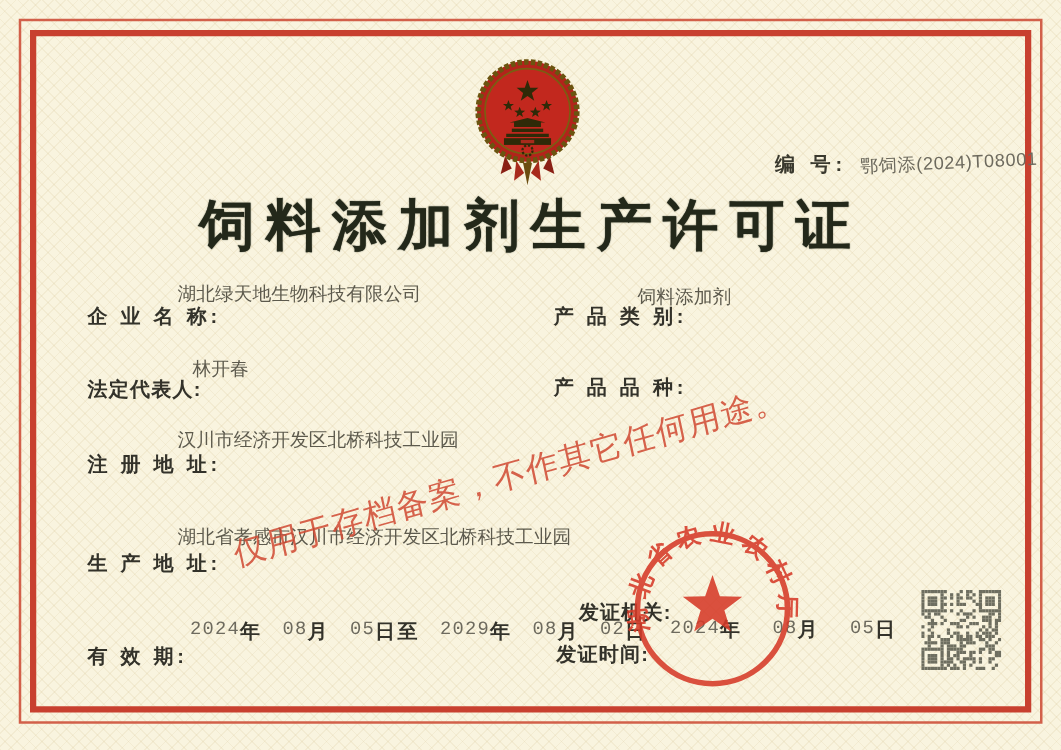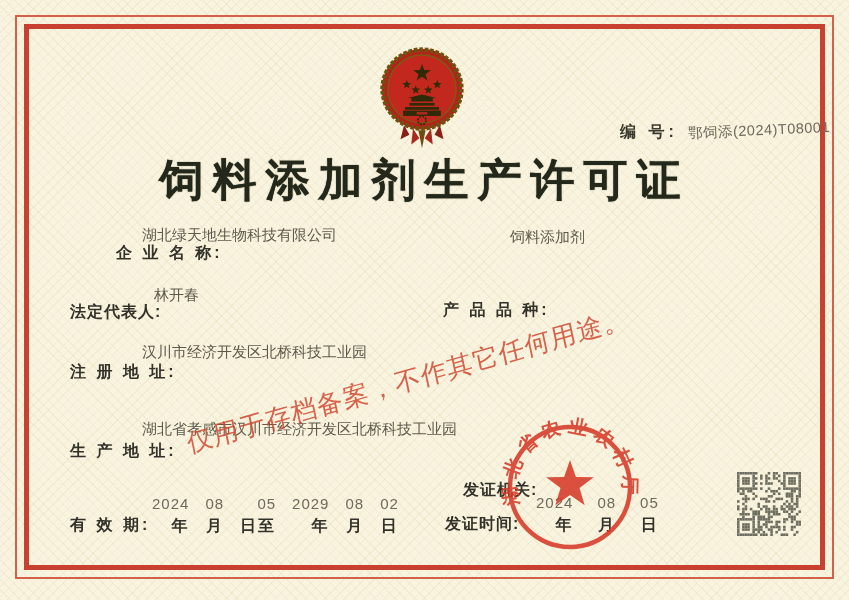--- a/index.html
+++ b/index.html
@@ -42,21 +42,21 @@
   .label.tight{letter-spacing:1px;}
   .value{
     position:absolute;font-size:15px;color:#5d5a4d;white-space:nowrap;
   }
   .varieties{
     position:absolute;left:509px;top:281px;width:318px;
     font-size:14.5px;line-height:27px;color:#5d5a4d;
     text-align:justify;white-space:normal;
   }
   .date-row{position:absolute;display:flex;gap:16px;}
-  .date-unit{display:flex;flex-direction:column;align-items:flex-end;}
+  .date-unit{display:flex;align-items:flex-end;font-family:Liberation Mono, monospace;}
   .date-unit .num{font-size:15px;color:#6d6a5e;letter-spacing:1px;height:21px;}
   .date-unit .unit{font-size:16px;font-weight:bold;color:#33322a;letter-spacing:2px;}
   .stamp{position:absolute;left:497px;top:414px;width:146px;height:146px;opacity:.88;}
   .qr{position:absolute;left:737px;top:471px;width:64px;height:66px;}
   .watermark{
     position:absolute;left:408px;top:381px;width:480px;
     transform:translate(-50%,-50%) rotate(-16deg) skewX(-4deg);
     font-family:"DejaVu Serif","Liberation Serif",serif;
     font-size:26px;letter-spacing:1px;color:#d04932;opacity:.85;
     text-align:center;white-space:nowrap;pointer-events:none;
@@ -101,21 +101,21 @@
   </div>
 
   <div class="cert-number">
     <span class="lbl">编 号:</span>
     <span class="val">鄂饲添(2024)T08001</span>
   </div>
 
   <div class="cert-title">饲料添加剂生产许可证</div>
 
   <div class="value" style="left:142px;top:226px;">湖北绿天地生物科技有限公司</div>
-  <div class="label" style="left:70px;top:243px;margin-left:46px;">企 业 名 称:</div>
+  <div class="label" style="left:70px;top:243px;">企 业 名 称:</div>
 
   <div class="value" style="left:142px;top:286px;margin-left:12px;">林开春</div>
   <div class="label tight" style="left:70px;top:302px;">法定代表人:</div>
 
   <div class="value" style="left:142px;top:343px;">汉川市经济开发区北桥科技工业园</div>
   <div class="label" style="left:70px;top:362px;">注 册 地 址:</div>
 
   <div class="value" style="left:142px;top:420px;">湖北省孝感市汉川市经济开发区北桥科技工业园</div>
   <div class="label" style="left:70px;top:441px;">生 产 地 址:</div>
 
@@ -141,20 +141,21 @@
       <span class="num">08</span>
       <span class="unit">月</span>
     </div>
     <div class="date-unit">
       <span class="num">02</span>
       <span class="unit">日</span>
     </div>
   </div>
 
   <div class="value" style="left:510px;top:228px;">饲料添加剂</div>
+  <div class="label" style="left:443px;top:243px;">产 品 类 别:</div>
 
   <div class="label" style="left:443px;top:300px;">产 品 品 种:</div>
 
   <div class="label tight" style="left:445px;top:480px;margin-left:18px;">发证机关:</div>
 
   <div class="label tight" style="left:445px;top:514px;">发证时间:</div>
   <div class="date-row" style="left:536px;top:494px;gap:24px;">
     <div class="date-unit">
       <span class="num">2024</span>
       <span class="unit">年</span>

